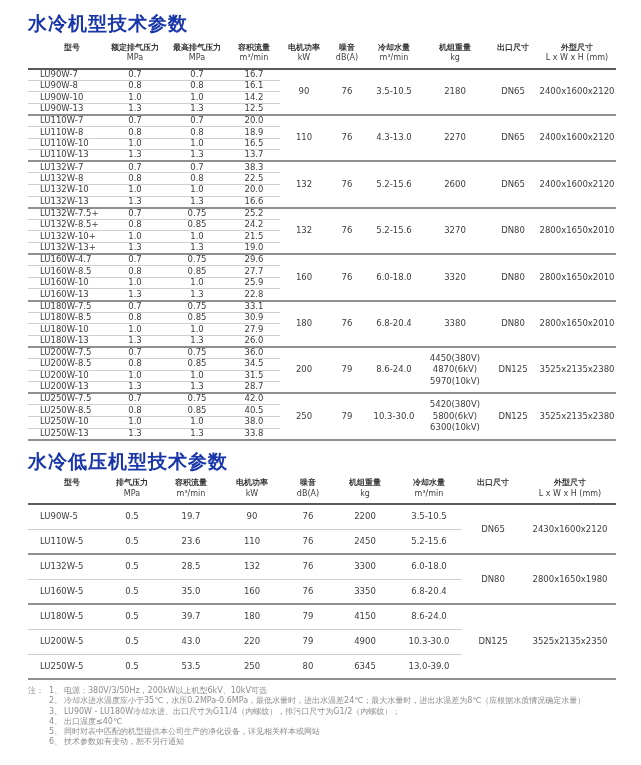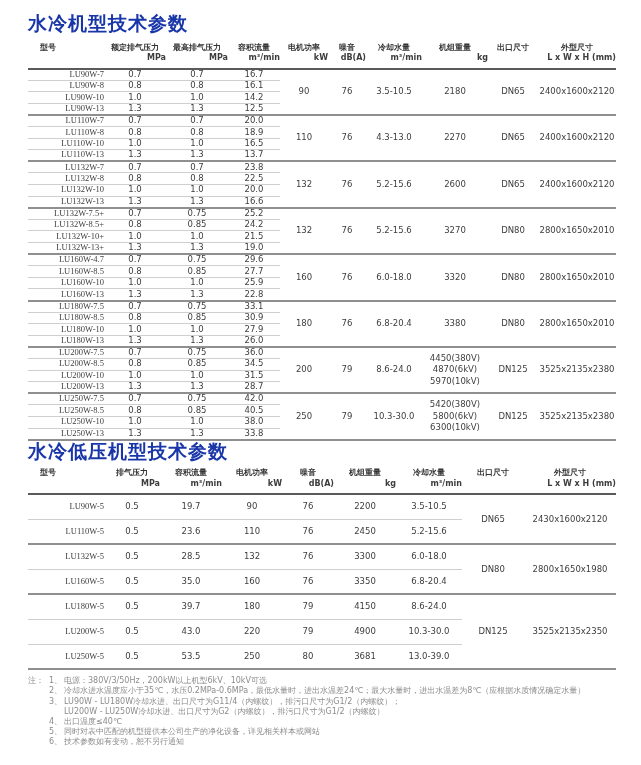--- a/index.html
+++ b/index.html
@@ -12,51 +12,51 @@
   .page { padding: 13px 18px 0 28px; }
 
   .section-title {
     font-size: 19px;
     font-weight: bold;
     color: #1936a9;
     letter-spacing: 1px;
     line-height: 1.15;
   }
   .t1-title { margin-bottom: 7px; }
-  .t2-title { margin-bottom: 5px; }
+  .t2-title { margin-top: 10px; margin-bottom: 5px; }
 
   table {
     border-collapse: collapse;
     table-layout: fixed;
     width: 588px;
     color: #3d3d3d;
     font-size: 8.5px;
   }
   thead th {
     font-weight: bold;
     font-size: 8px;
     color: #333333;
     text-align: center;
     vertical-align: top;
     line-height: 1.3;
     padding: 1px 0 4px 0;
     border-bottom: 2px solid #5a5a5a;
   }
-  thead th .unit { font-weight: bold; color: #3d3d3d; text-align: right; }
-  thead th:first-child { text-align: left; padding-left: 12px; }
+  thead th .unit { font-weight: normal; color: #3d3d3d; }
+  thead th:first-child { text-align: center; padding-left: 12px; }
 
   td {
     text-align: center;
     vertical-align: middle;
     padding: 0;
     line-height: 1.15;
   }
   #table1 td.body-cell { height: 11.6px; }
   #table2 td.body-cell { height: 25px; }
-  td.model { text-align: right; padding-left: 12px; font-family: Liberation Serif, serif; }
+  td.model { text-align: left; padding-left: 12px; }
   td.body-cell { border-bottom: 1px solid #cfcfcf; }
   tr.group-last td.body-cell { border-bottom: 2px solid #8f8f8f; margin-top: 16px; }
   td.span-cell {
     border-bottom: 2px solid #8f8f8f;
     white-space: pre-line;
     line-height: 1.35;
   }
 
   .notes {
     margin-top: 6px;
@@ -189,21 +189,21 @@
         <tr class="group-last">
           <td class="body-cell model">LU110W-13</td>
           <td class="body-cell">1.3</td>
           <td class="body-cell">1.3</td>
           <td class="body-cell">13.7</td>
         </tr>
         <tr>
           <td class="body-cell model">LU132W-7</td>
           <td class="body-cell">0.7</td>
           <td class="body-cell">0.7</td>
-          <td class="body-cell">23.8</td>
+          <td class="body-cell">38.3</td>
           <td class="span-cell" rowspan="4">132</td>
           <td class="span-cell" rowspan="4">76</td>
           <td class="span-cell" rowspan="4">5.2-15.6</td>
           <td class="span-cell" rowspan="4">2600</td>
           <td class="span-cell" rowspan="4">DN65</td>
           <td class="span-cell" rowspan="4">2400x1600x2120</td>
         </tr>
         <tr>
           <td class="body-cell model">LU132W-8</td>
           <td class="body-cell">0.8</td>
@@ -491,21 +491,21 @@
           <td class="body-cell">79</td>
           <td class="body-cell">4900</td>
           <td class="body-cell">10.3-30.0</td>
         </tr>
         <tr class="group-last">
           <td class="body-cell model">LU250W-5</td>
           <td class="body-cell">0.5</td>
           <td class="body-cell">53.5</td>
           <td class="body-cell">250</td>
           <td class="body-cell">80</td>
-          <td class="body-cell">3681</td>
+          <td class="body-cell">6345</td>
           <td class="body-cell">13.0-39.0</td>
         </tr>
       </tbody>
   </table>
 
   <div class="notes">
       <div class="note-line">
         <span class="note-pre">注：</span>
         <span class="note-no">1、</span>
         <span class="note-text">电源：380V/3/50Hz，200kW以上机型6kV、10kV可选</span>
@@ -515,25 +515,20 @@
         <span class="note-no">2、</span>
         <span class="note-text">冷却水进水温度应小于35℃，水压0.2MPa-0.6MPa，最低水量时，进出水温差24℃；最大水量时，进出水温差为8℃（应根据水质情况确定水量）</span>
       </div>
       <div class="note-line">
         <span class="note-pre"></span>
         <span class="note-no">3、</span>
         <span class="note-text">LU90W - LU180W冷却水进、出口尺寸为G11/4（内螺纹），排污口尺寸为G1/2（内螺纹）；</span>
       </div>
       <div class="note-line">
         <span class="note-pre"></span>
-        <span class="note-no"></span>
-        <span class="note-text">LU200W - LU250W冷却水进、出口尺寸为G2（内螺纹），排污口尺寸为G1/2（内螺纹）</span>
-      </div>
-      <div class="note-line">
-        <span class="note-pre"></span>
         <span class="note-no">4、</span>
         <span class="note-text">出口温度≤40℃</span>
       </div>
       <div class="note-line">
         <span class="note-pre"></span>
         <span class="note-no">5、</span>
         <span class="note-text">同时对表中匹配的机型提供本公司生产的净化设备，详见相关样本或网站</span>
       </div>
       <div class="note-line">
         <span class="note-pre"></span>

